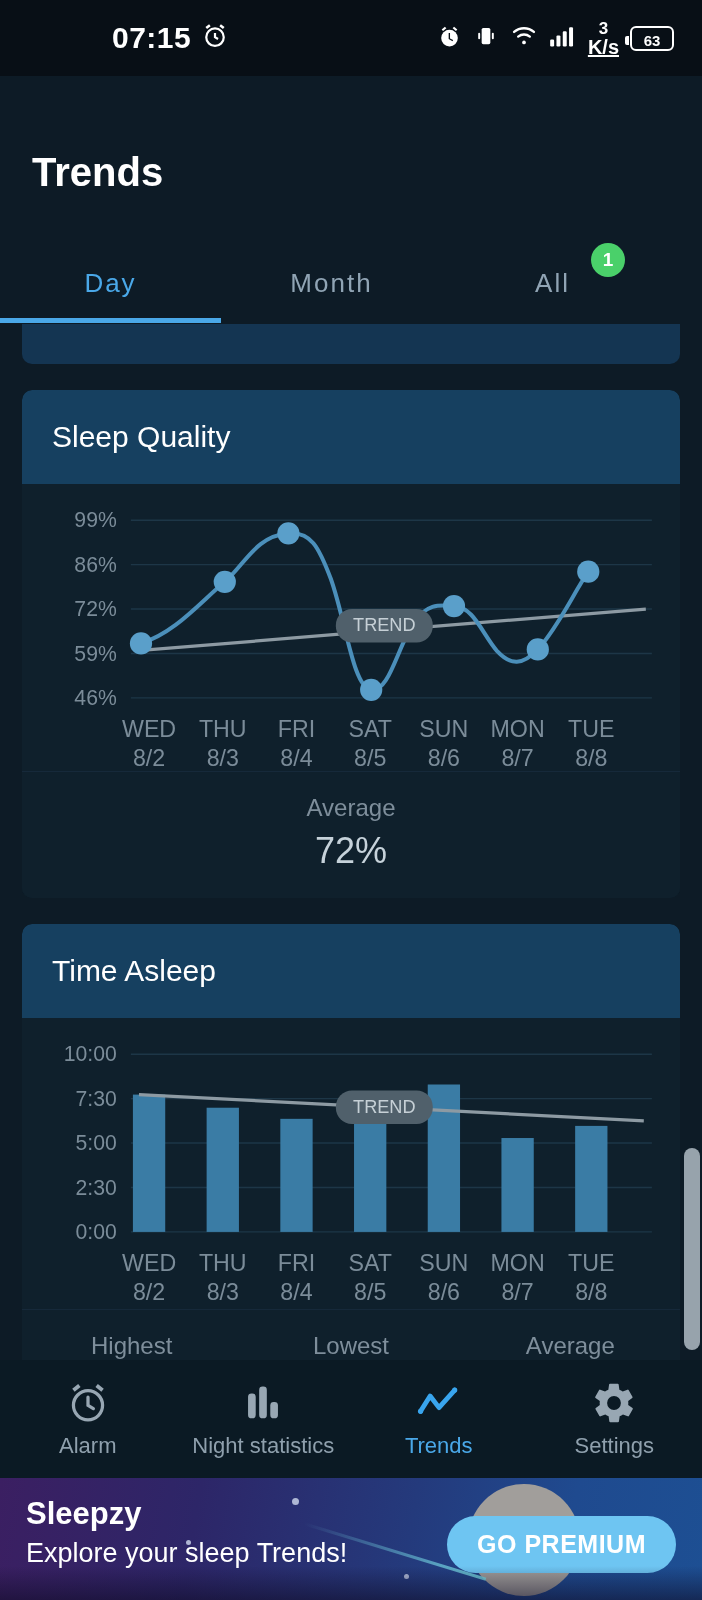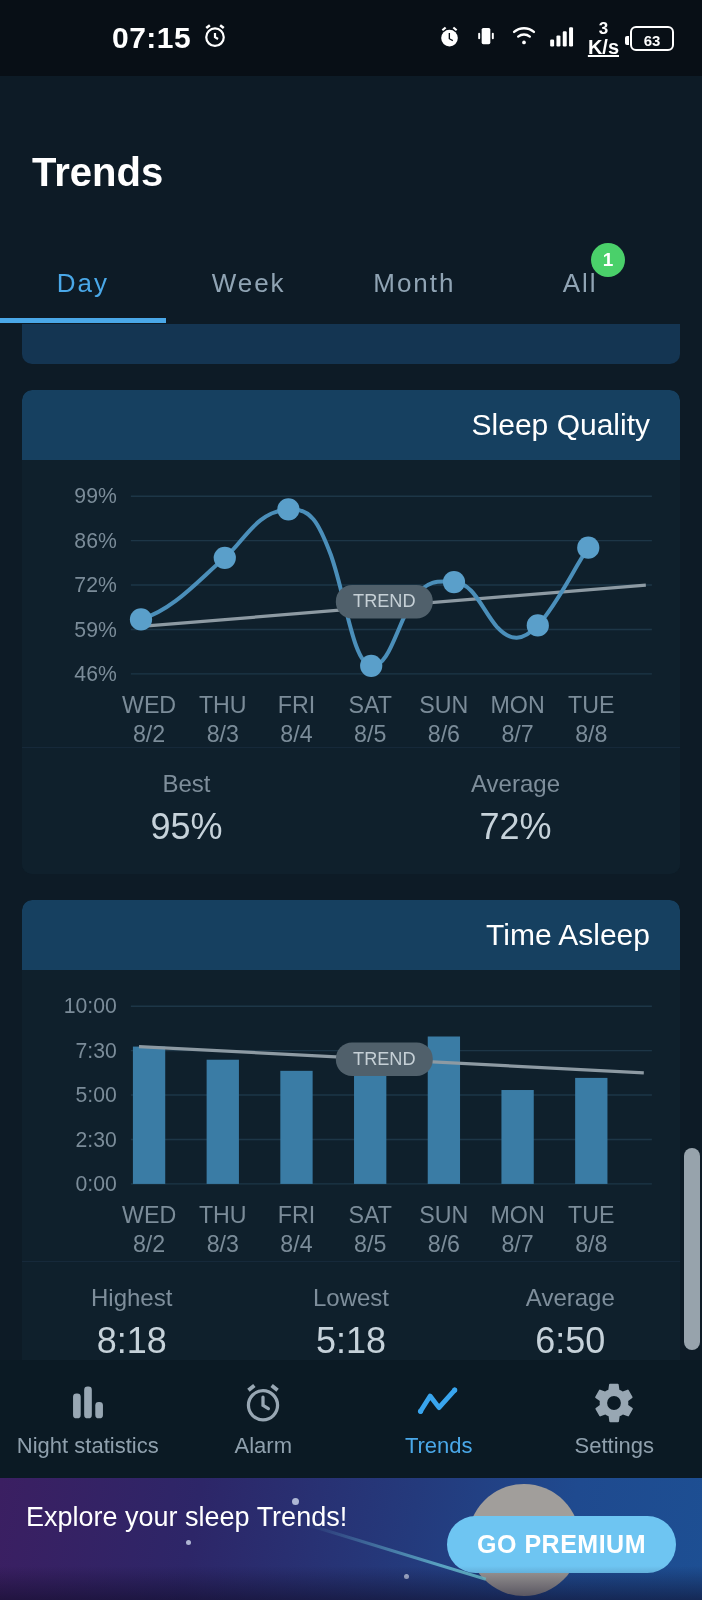--- a/index.html
+++ b/index.html
@@ -64,21 +64,21 @@
   .content {
     position: absolute; top: 324px; left: 0; width: 702px; height: 1060px;
     overflow: hidden; background: #0d1b26;
   }
   .card {
     margin: 0 22px 26px 22px; background: #0f202c;
     border-radius: 10px; overflow: hidden;
   }
   .card.partial { height: 40px; margin-bottom: 26px; background: #143552; border-radius: 0 0 10px 10px;}
   .card-header {
-    background: #164060; padding: 18px 30px; border-radius: 10px 10px 0 0; text-align: right;
+    background: #164060; padding: 30px 30px; border-radius: 10px 10px 0 0;
   }
   .card-header h2 { color: #ffffff; font-size: 30px; font-weight: normal; }
 
   
   .chart-wrap { position: relative; padding: 14px 16px 0 16px; }
   .chart-svg { display: block; width: 100%; }
   .stats-row {
     display: flex; background: #0f202c; padding: 22px 0 26px 0;
     border-top: 1px solid #16293a;
   }
@@ -189,23 +189,20 @@
         <span>63</span>
       </span>
     </div>
   </div>
 
   <div class="header-title">Trends</div>
 
   <div class="tabs">
     <div class="tab active">
       <span class="tab-label">Day</span>
-    </div>
-    <div class="tab">
-      <span class="tab-label">Week</span>
     </div>
     <div class="tab">
       <span class="tab-label">Month</span>
     </div>
     <div class="tab">
       <span class="tab-label">All</span>
       <span class="tab-badge">1</span>
     </div>
   </div>
 
@@ -268,24 +265,20 @@
               <text x="402" y="265">8/6</text>
             <text x="475" y="237">MON</text>
               <text x="475" y="265">8/7</text>
             <text x="548" y="237">TUE</text>
               <text x="548" y="265">8/8</text>
           </g>
         </svg>
       </div>
       <div class="stats-row">
         <div class="stat">
-          <span class="stat-label">Best</span>
-          <span class="stat-value">95%</span>
-        </div>
-        <div class="stat">
           <span class="stat-label">Average</span>
           <span class="stat-value">72%</span>
         </div>
       </div>
     </div>
 
     <div class="card">
       <div class="card-header">
         <h2>Time Asleep</h2>
       </div>
@@ -356,37 +349,37 @@
       </div>
     </div>
 
   </div>
 
   <div class="scrollbar"></div>
 
   <div class="bottomnav">
     <div class="navitem">
       <span class="nav-icon">
+        <svg width="46" height="46" viewBox="0 0 24 24" fill="none" stroke="#98a7b3" stroke-width="1.7">
+          <circle cx="12" cy="13.2" r="7.6"></circle>
+          <path d="M12 9v4.2l2.8 1.7" stroke-linecap="round"></path>
+          <path d="M4.4 5.4L7.5 2.9M19.6 5.4L16.5 2.9" stroke-width="2"></path>
+        </svg>
+      </span>
+      <span class="nav-label">Alarm</span>
+    </div>
+    <div class="navitem">
+      <span class="nav-icon">
         <svg width="46" height="46" viewBox="0 0 24 24" fill="#98a7b3">
           <rect x="4.2" y="7" width="4" height="13" rx="1.8"></rect>
           <rect x="10" y="3.4" width="4" height="16.6" rx="1.8"></rect>
           <rect x="15.8" y="11.5" width="4" height="8.5" rx="1.8"></rect>
         </svg>
       </span>
       <span class="nav-label">Night statistics</span>
-    </div>
-    <div class="navitem">
-      <span class="nav-icon">
-        <svg width="46" height="46" viewBox="0 0 24 24" fill="none" stroke="#98a7b3" stroke-width="1.7">
-          <circle cx="12" cy="13.2" r="7.6"></circle>
-          <path d="M12 9v4.2l2.8 1.7" stroke-linecap="round"></path>
-          <path d="M4.4 5.4L7.5 2.9M19.6 5.4L16.5 2.9" stroke-width="2"></path>
-        </svg>
-      </span>
-      <span class="nav-label">Alarm</span>
     </div>
     <div class="navitem active">
       <span class="nav-icon">
         <svg width="48" height="46" viewBox="0 0 26 24" fill="none" stroke="#39a5ee" stroke-width="2.6" stroke-linecap="round" stroke-linejoin="round">
           <path d="M3 16.5L8.2 8.2 13 14.5 21.5 5"></path>
           <circle cx="3" cy="16.5" r="1.4" fill="#39a5ee" stroke="none"></circle>
           <circle cx="21.5" cy="5" r="1.4" fill="#39a5ee" stroke="none"></circle>
         </svg>
       </span>
       <span class="nav-label">Trends</span>
@@ -401,19 +394,20 @@
     </div>
   </div>
 
   <div class="banner">
     <div class="planet"></div>
     <div class="star" style="left:292px;top:20px;width:7px;height:7px;"></div>
     <div class="star" style="left:186px;top:62px;width:5px;height:5px;"></div>
     <div class="star" style="left:404px;top:96px;width:5px;height:5px;"></div>
     <div class="comet"></div>
     <div class="banner-text">
+      <div class="banner-title">Sleepzy</div>
       <div class="banner-sub">Explore your sleep Trends!</div>
     </div>
     <button class="go-premium">GO PREMIUM</button>
     <div class="banner-shade"></div>
   </div>
 
 </div>
 
 </body></html>

